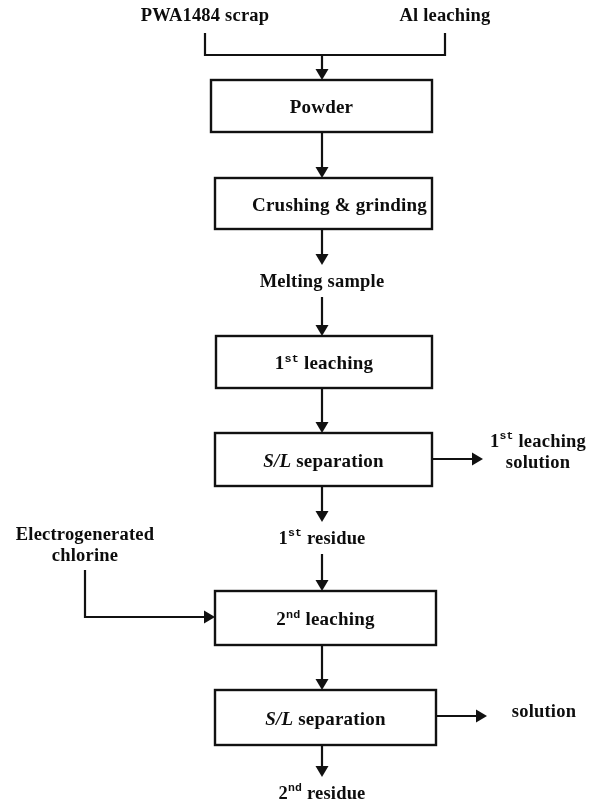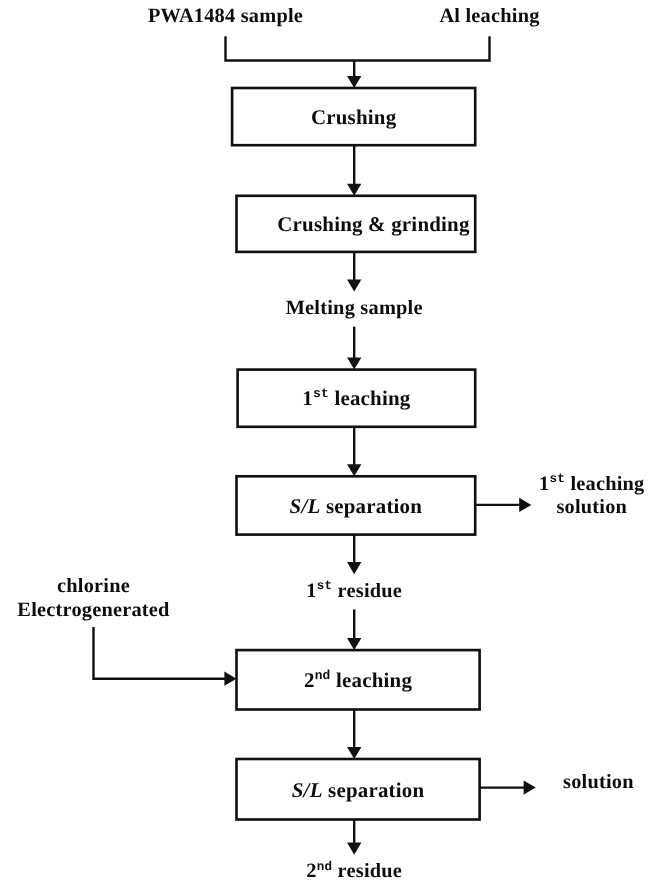--- a/index.html
+++ b/index.html
@@ -139,29 +139,29 @@
         <rect x="211" y="80" width="221" height="52" class="fc-box"></rect>
         <rect x="215" y="178" width="217" height="51" class="fc-box"></rect>
         <rect x="216" y="336" width="216" height="52" class="fc-box"></rect>
         <rect x="215" y="433" width="217" height="53" class="fc-box"></rect>
         <rect x="215" y="591" width="221" height="54" class="fc-box"></rect>
         <rect x="215" y="690" width="221" height="55" class="fc-box"></rect>
       </g>
   </svg>
 
   <div id="text-layer">
-      <div class="fc-label fc-box-text" style="left: 321.5px; top: 107px;">Crushing</div>
+      <div class="fc-label fc-box-text" style="left: 321.5px; top: 107px;">Powder</div>
       <div class="fc-label fc-box-text" style="left: 323.5px; top: 204.5px; margin-left: 16px;">Crushing &amp; grinding</div>
       <div class="fc-label fc-box-text" style="left: 324px; top: 363px;">1<span class="fc-sup">st</span> leaching</div>
       <div class="fc-label fc-box-text" style="left: 323.5px; top: 460.5px;"><span class="fc-ital">S/L</span> separation</div>
       <div class="fc-label fc-box-text" style="left: 325.5px; top: 619px;">2<span class="fc-sup">nd</span> leaching</div>
       <div class="fc-label fc-box-text" style="left: 325.5px; top: 718.5px;"><span class="fc-ital">S/L</span> separation</div>
-      <div class="fc-label fc-free-text" style="left: 205px; top: 15px;">PWA1484 sample</div>
+      <div class="fc-label fc-free-text" style="left: 205px; top: 15px;">PWA1484 scrap</div>
       <div class="fc-label fc-free-text" style="left: 445px; top: 15px;">Al leaching</div>
-      <div class="fc-label fc-free-text two-line" style="left: 85px; top: 545px;"><div>chlorine</div><div>Electrogenerated</div></div>
+      <div class="fc-label fc-free-text two-line" style="left: 85px; top: 545px;"><div>Electrogenerated</div><div>chlorine</div></div>
       <div class="fc-label fc-free-text" style="left: 322px; top: 281px;">Melting sample</div>
       <div class="fc-label fc-free-text" style="left: 322px; top: 538px; text-align: center;">1<span class="fc-sup">st</span> residue</div>
       <div class="fc-label fc-free-text" style="left: 322px; top: 793px;">2<span class="fc-sup">nd</span> residue</div>
       <div class="fc-label fc-free-text two-line fc-clip-right" style="left: 538px; top: 452px;"><div>1<span class="fc-sup">st</span> leaching</div><div>solution</div></div>
       <div class="fc-label fc-free-text two-line fc-clip-right" style="left: 544px; top: 712px;"><div>solution</div></div>
     </div>
 
 </div>
 
 </body></html>

